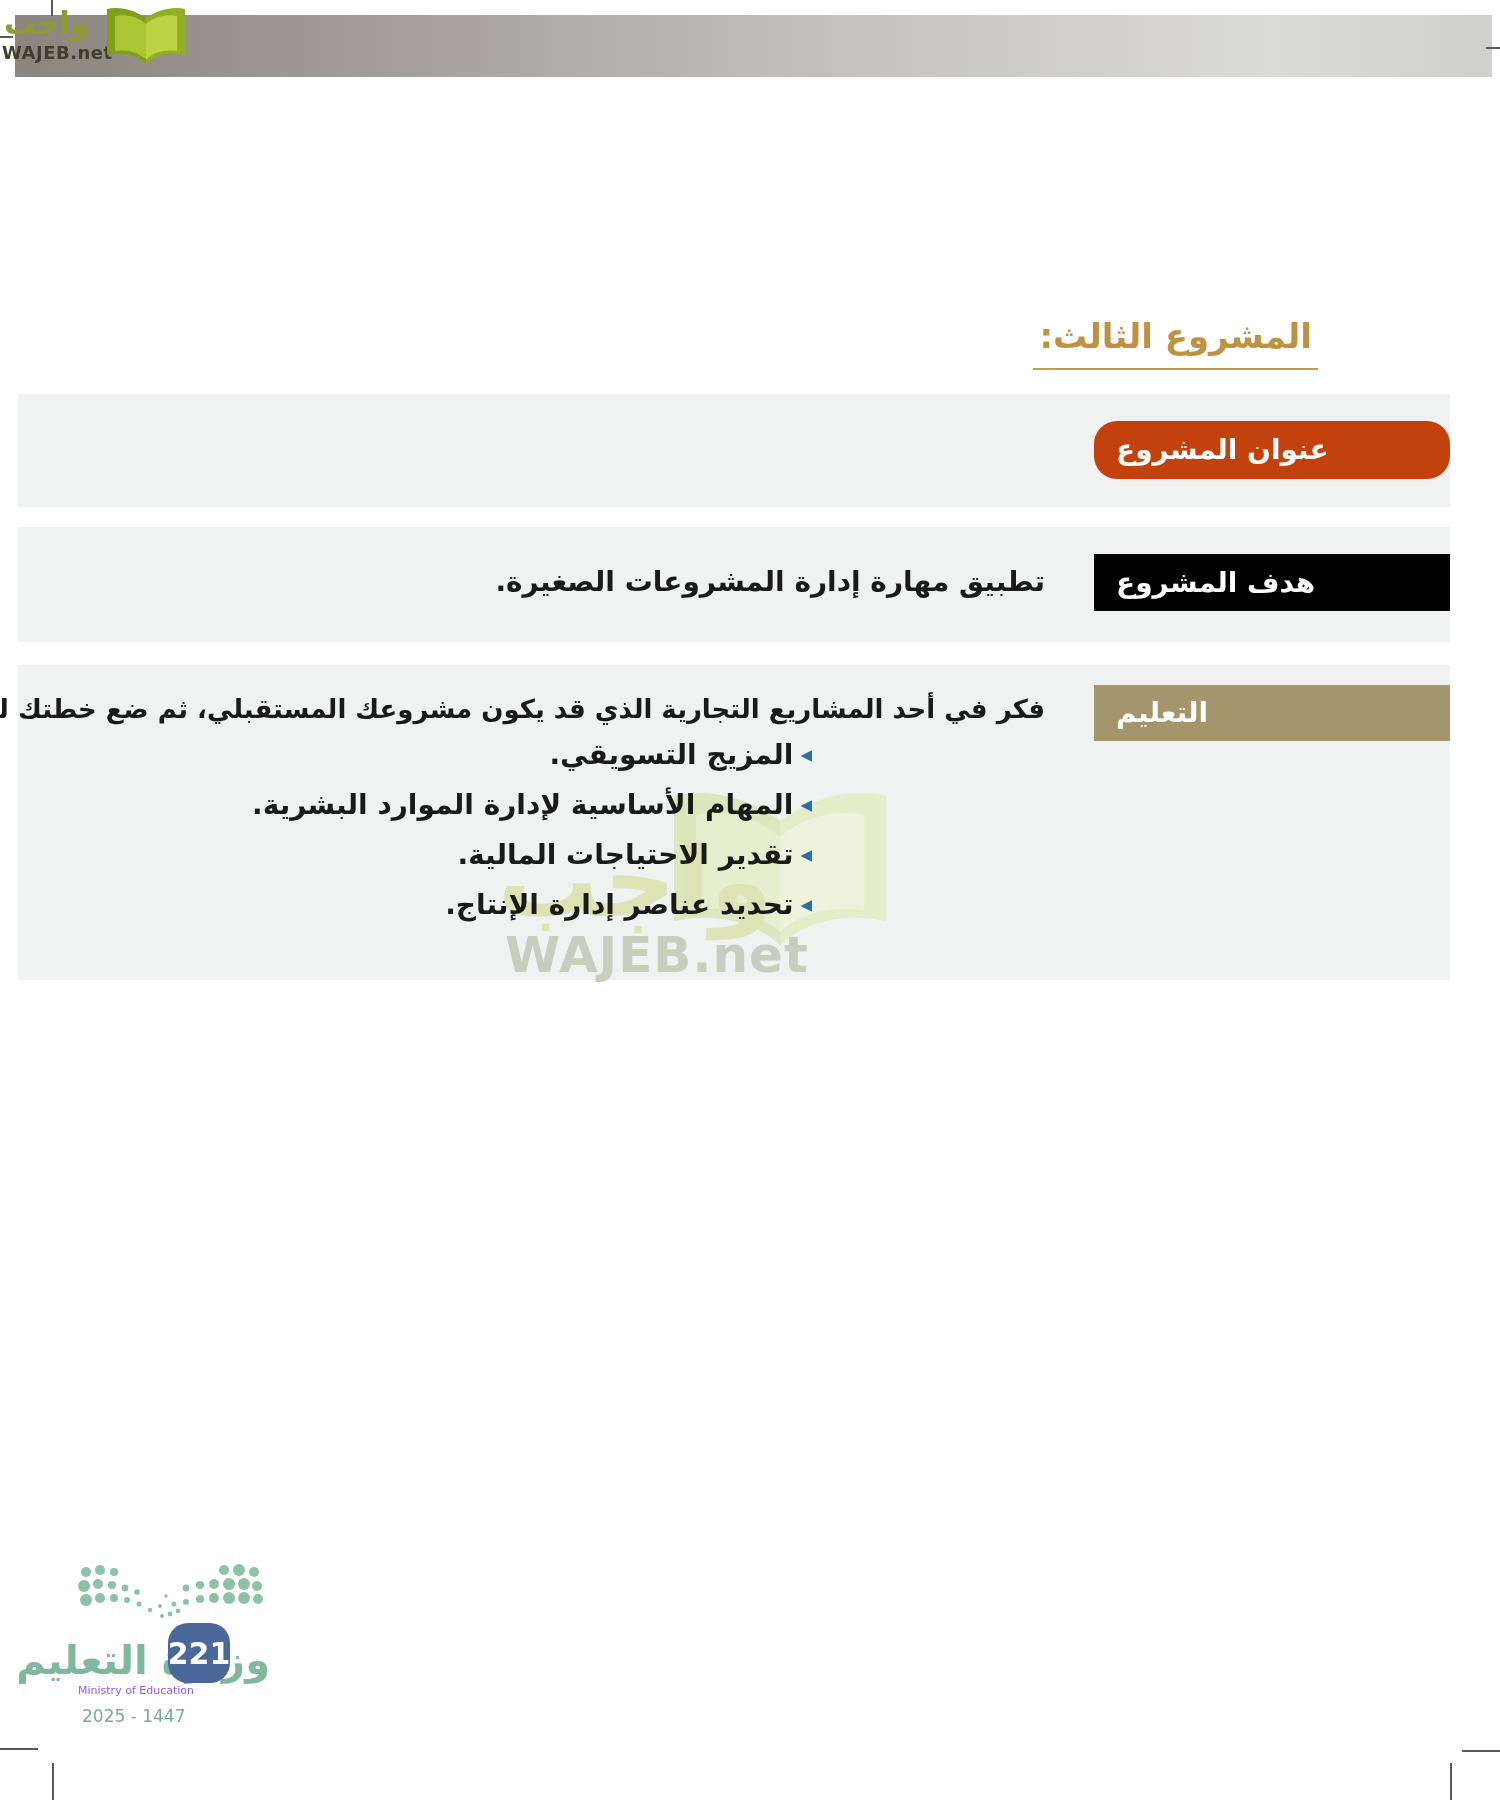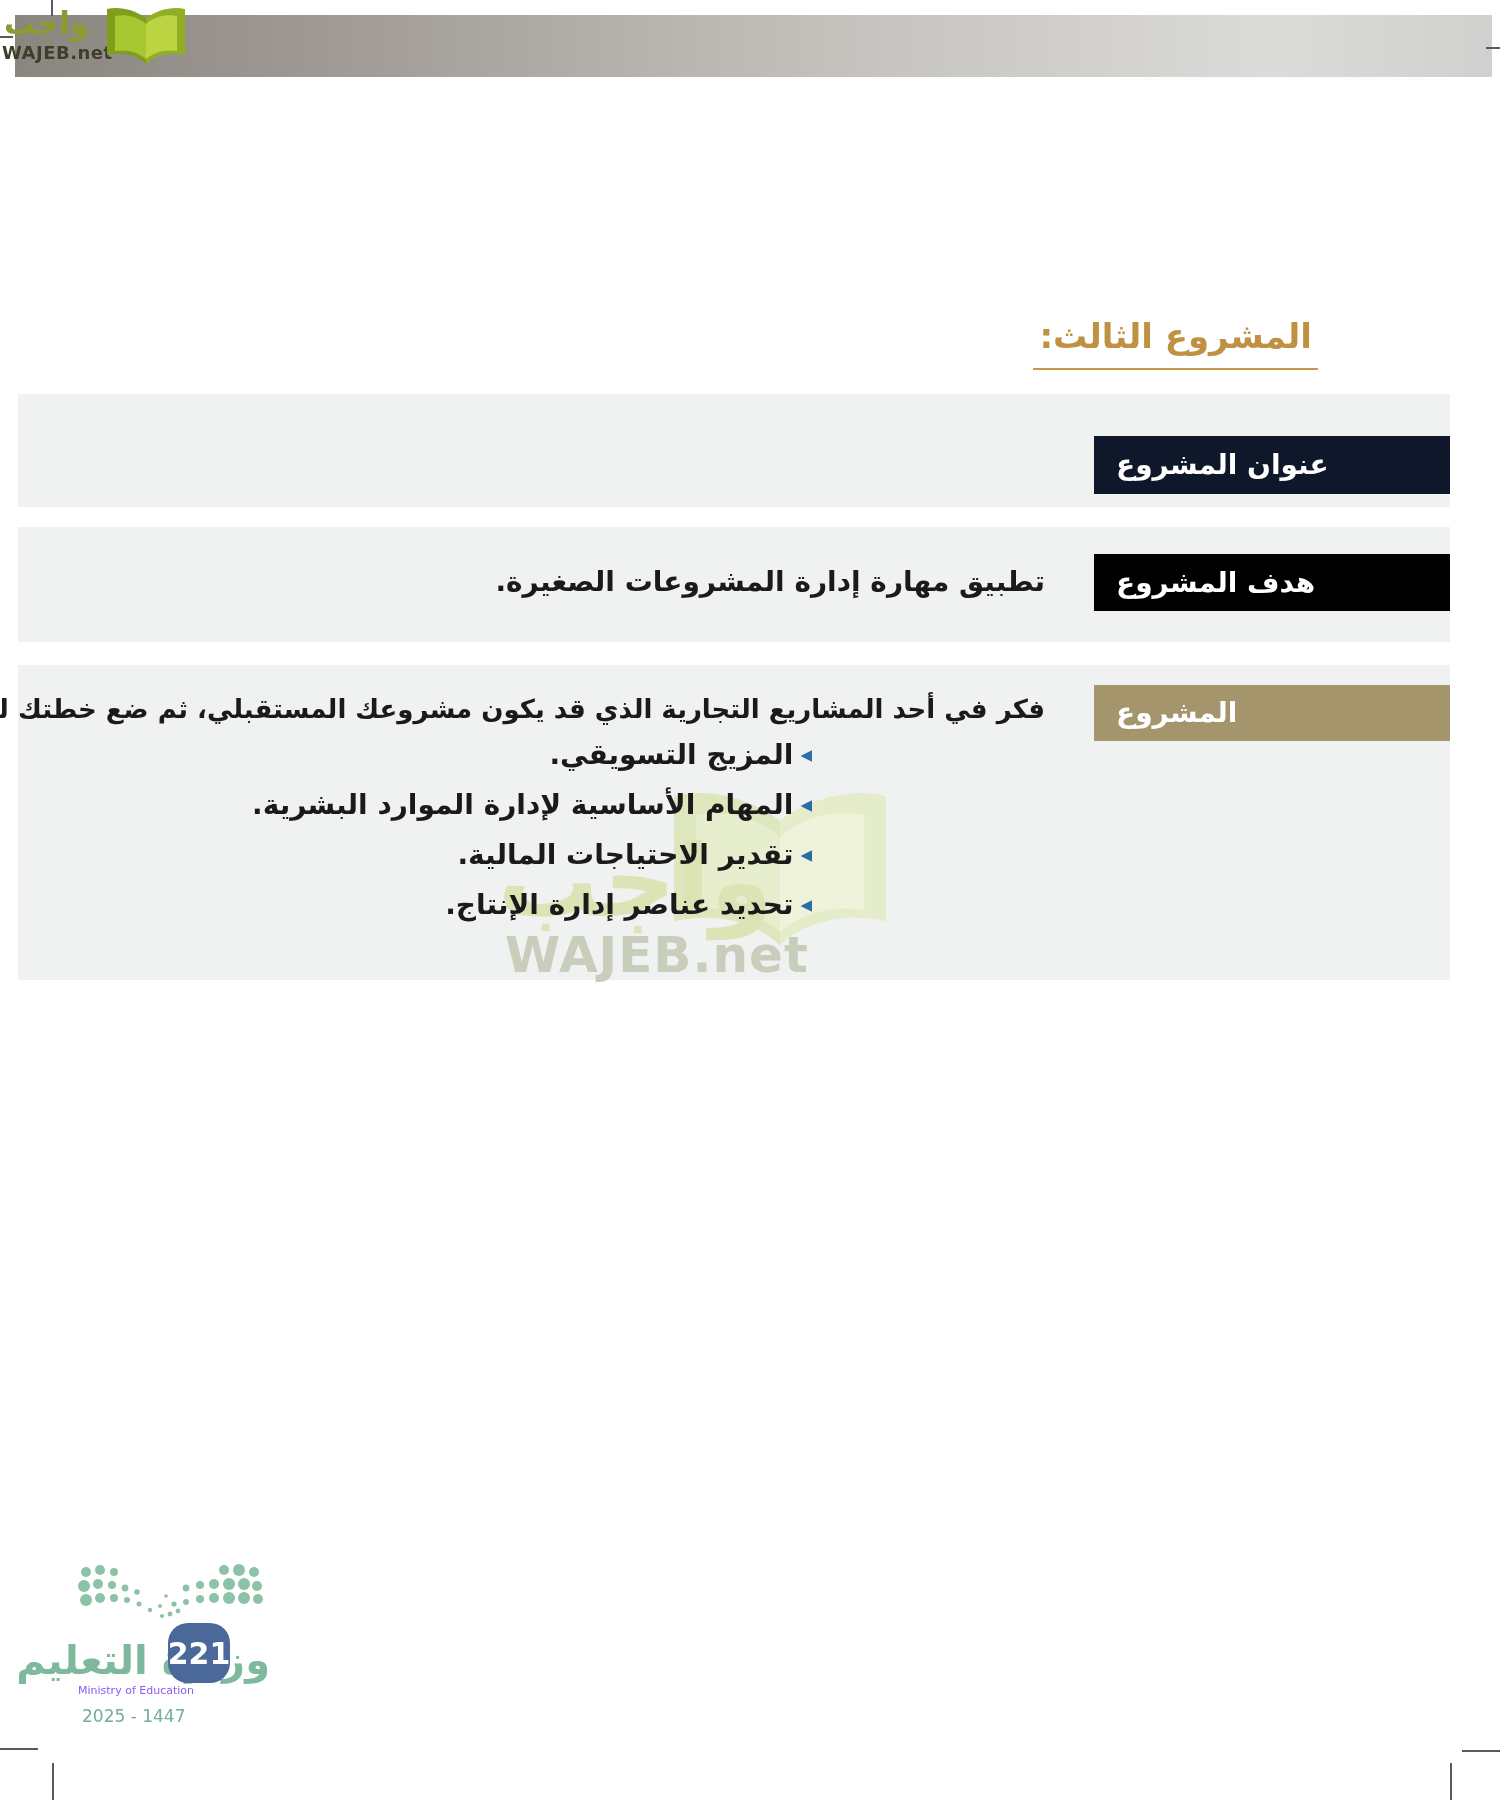--- a/index.html
+++ b/index.html
@@ -32,21 +32,21 @@
   }
   
   .row{position:absolute;left:18px;width:1432px;background:#f0f1f1;}
   .row1{top:394px;height:113px;}
   .row2{top:527px;height:115px;}
   .row3{top:665px;height:315px;}
   .label-box{
     position:absolute;right:0;width:356px;height:58px;display:flex;align-items:center;
     padding-left:22px;box-sizing:border-box;z-index:5;
   }
-  .row1 .label-box{top:42px;background:#0f172a;}
+  .row1 .label-box{top:27px;background:#c2410c;border-radius:23px;}
   .row2 .label-box{top:27px;height:57px;background:#000000;}
   .row3 .label-box{top:20px;height:56px;background:#a4956c;}
   .label-box span{
     color:#ffffff;font-size:28px;font-weight:bold;direction:rtl;white-space:nowrap;line-height:1;
   }
   .row .value{
     position:absolute;right:405px;z-index:5;font-size:28px;font-weight:bold;color:#1a1a1a;
     direction:rtl;white-space:nowrap;line-height:36px;
   }
   .row1 .value{top:38px;}
@@ -133,21 +133,21 @@
 
 <div class="row row2">
   <div class="label-box">
     <span>هدف المشروع</span>
   </div>
   <div class="value">تطبيق مهارة إدارة المشروعات الصغيرة.</div>
 </div>
 
 <div class="row row3">
   <div class="label-box">
-    <span>المشروع</span>
+    <span>التعليم</span>
   </div>
   <div class="intro">فكر في أحد المشاريع التجارية الذي قد يكون مشروعك المستقبلي، ثم ضع خطتك للمهام التالية:</div>
   <div class="bullets">
     <div class="bullet">
       <span class="tri">◀</span>
       <span class="btxt">المزيج التسويقي.</span>
     </div>
     <div class="bullet">
       <span class="tri">◀</span>
       <span class="btxt">المهام الأساسية لإدارة الموارد البشرية.</span>

